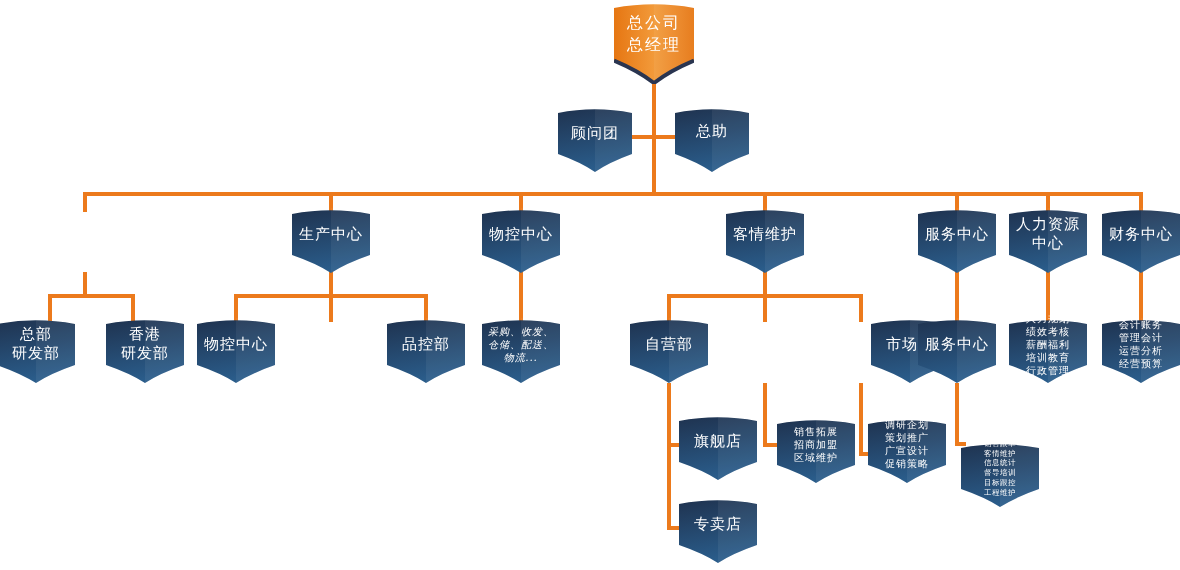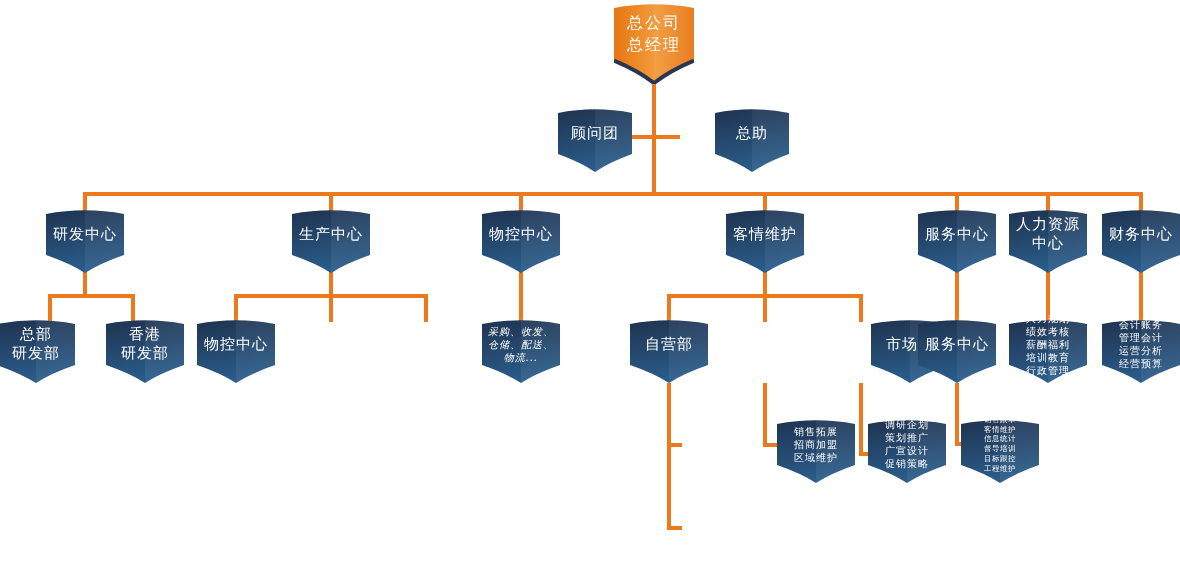--- a/index.html
+++ b/index.html
@@ -81,40 +81,30 @@
     <div class="node md" style="left: 558px; top: 107px; width: 74px; height: 64px;"><span><svg width="74" height="66" viewBox="0 -1 74 66">
           <defs>
             <linearGradient id="g1" x1="0" y1="0" x2="0.2" y2="1">
       <stop offset="0" stop-color="#1f3350"></stop>
               <stop offset="1" stop-color="#2a5c8a"></stop>
             </linearGradient>
           </defs>
           <path d="M0,5 Q37,-2.5 74,5 L74,46.08 Q51.8,54.144 37,64 Q22.2,54.144 0,46.08 Z" fill="url(#g1)"></path>
           <path d="M37,-1 L74,5 L74,46.08 Q51.8,54.144 37,64 Z" fill="rgba(255,255,255,0.06)"></path>
         </svg></span><div class="label">顾问团</div></div>
-    <div class="node md" style="left: 715px; top: 107px; width: 74px; height: 64px;"><span><svg width="74" height="66" viewBox="0 -1 74 66">
+    <div class="node md" style="left: 675px; top: 107px; width: 74px; height: 64px; font-family: Liberation Mono, monospace;"><span><svg width="74" height="66" viewBox="0 -1 74 66">
           <defs>
             <linearGradient id="g2" x1="0" y1="0" x2="0.2" y2="1">
       <stop offset="0" stop-color="#1f3350"></stop>
               <stop offset="1" stop-color="#2a5c8a"></stop>
             </linearGradient>
           </defs>
           <path d="M0,5 Q37,-2.5 74,5 L74,46.08 Q51.8,54.144 37,64 Q22.2,54.144 0,46.08 Z" fill="url(#g2)"></path>
           <path d="M37,-1 L74,5 L74,46.08 Q51.8,54.144 37,64 Z" fill="rgba(255,255,255,0.06)"></path>
         </svg></span><div class="label">总助</div></div>
-    <div class="node lg" style="left: 46px; top: 208px; width: 78px; height: 64px;"><span><svg width="78" height="66" viewBox="0 -1 78 66">
-          <defs>
-            <linearGradient id="g3" x1="0" y1="0" x2="0.2" y2="1">
-      <stop offset="0" stop-color="#1f3350"></stop>
-              <stop offset="1" stop-color="#2a5c8a"></stop>
-            </linearGradient>
-          </defs>
-          <path d="M0,5 Q39,-2.5 78,5 L78,46.08 Q54.599999999999994,54.144 39,64 Q23.4,54.144 0,46.08 Z" fill="url(#g3)"></path>
-          <path d="M39,-1 L78,5 L78,46.08 Q54.599999999999994,54.144 39,64 Z" fill="rgba(255,255,255,0.06)"></path>
-        </svg></span><div class="label">研发中心</div></div>
     <div class="node lg" style="left: 292px; top: 208px; width: 78px; height: 64px;"><span><svg width="78" height="66" viewBox="0 -1 78 66">
           <defs>
             <linearGradient id="g4" x1="0" y1="0" x2="0.2" y2="1">
       <stop offset="0" stop-color="#1f3350"></stop>
               <stop offset="1" stop-color="#2a5c8a"></stop>
             </linearGradient>
           </defs>
           <path d="M0,5 Q39,-2.5 78,5 L78,46.08 Q54.599999999999994,54.144 39,64 Q23.4,54.144 0,46.08 Z" fill="url(#g4)"></path>
           <path d="M39,-1 L78,5 L78,46.08 Q54.599999999999994,54.144 39,64 Z" fill="rgba(255,255,255,0.06)"></path>
         </svg></span><div class="label">生产中心</div></div>
@@ -194,20 +184,30 @@
     <div class="node lg" style="left: 197px; top: 318px; width: 78px; height: 64px;"><span><svg width="78" height="66" viewBox="0 -1 78 66">
           <defs>
             <linearGradient id="g12" x1="0" y1="0" x2="0.2" y2="1">
       <stop offset="0" stop-color="#1f3350"></stop>
               <stop offset="1" stop-color="#2a5c8a"></stop>
             </linearGradient>
           </defs>
           <path d="M0,5 Q39,-2.5 78,5 L78,46.08 Q54.599999999999994,54.144 39,64 Q23.4,54.144 0,46.08 Z" fill="url(#g12)"></path>
           <path d="M39,-1 L78,5 L78,46.08 Q54.599999999999994,54.144 39,64 Z" fill="rgba(255,255,255,0.06)"></path>
         </svg></span><div class="label">物控中心</div></div>
+    <div class="node lg" style="left: 387px; top: 318px; width: 78px; height: 64px;"><span><svg width="78" height="66" viewBox="0 -1 78 66">
+          <defs>
+            <linearGradient id="g14" x1="0" y1="0" x2="0.2" y2="1">
+      <stop offset="0" stop-color="#1f3350"></stop>
+              <stop offset="1" stop-color="#2a5c8a"></stop>
+            </linearGradient>
+          </defs>
+          <path d="M0,5 Q39,-2.5 78,5 L78,46.08 Q54.599999999999994,54.144 39,64 Q23.4,54.144 0,46.08 Z" fill="url(#g14)"></path>
+          <path d="M39,-1 L78,5 L78,46.08 Q54.599999999999994,54.144 39,64 Z" fill="rgba(255,255,255,0.06)"></path>
+        </svg></span><div class="label">品控部</div></div>
     <div class="node sm" style="left: 482px; top: 318px; width: 78px; height: 64px; font-style: italic;"><span><svg width="78" height="66" viewBox="0 -1 78 66">
           <defs>
             <linearGradient id="g15" x1="0" y1="0" x2="0.2" y2="1">
       <stop offset="0" stop-color="#1f3350"></stop>
               <stop offset="1" stop-color="#2a5c8a"></stop>
             </linearGradient>
           </defs>
           <path d="M0,5 Q39,-2.5 78,5 L78,46.08 Q54.599999999999994,54.144 39,64 Q23.4,54.144 0,46.08 Z" fill="url(#g15)"></path>
           <path d="M39,-1 L78,5 L78,46.08 Q54.599999999999994,54.144 39,64 Z" fill="rgba(255,255,255,0.06)"></path>
         </svg></span><div class="label">采购、收发、
@@ -263,20 +263,40 @@
       <stop offset="0" stop-color="#1f3350"></stop>
               <stop offset="1" stop-color="#2a5c8a"></stop>
             </linearGradient>
           </defs>
           <path d="M0,5 Q39,-2.5 78,5 L78,46.08 Q54.599999999999994,54.144 39,64 Q23.4,54.144 0,46.08 Z" fill="url(#g21)"></path>
           <path d="M39,-1 L78,5 L78,46.08 Q54.599999999999994,54.144 39,64 Z" fill="rgba(255,255,255,0.06)"></path>
         </svg></span><div class="label">会计账务
 管理会计
 运营分析
 经营预算</div></div>
+    <div class="node lg" style="left: 679px; top: 415px; width: 78px; height: 64px;"><span><svg width="78" height="66" viewBox="0 -1 78 66">
+          <defs>
+            <linearGradient id="g22" x1="0" y1="0" x2="0.2" y2="1">
+      <stop offset="0" stop-color="#1f3350"></stop>
+              <stop offset="1" stop-color="#2a5c8a"></stop>
+            </linearGradient>
+          </defs>
+          <path d="M0,5 Q39,-2.5 78,5 L78,46.08 Q54.599999999999994,54.144 39,64 Q23.4,54.144 0,46.08 Z" fill="url(#g22)"></path>
+          <path d="M39,-1 L78,5 L78,46.08 Q54.599999999999994,54.144 39,64 Z" fill="rgba(255,255,255,0.06)"></path>
+        </svg></span><div class="label">旗舰店</div></div>
+    <div class="node lg" style="left: 679px; top: 498px; width: 78px; height: 64px;"><span><svg width="78" height="66" viewBox="0 -1 78 66">
+          <defs>
+            <linearGradient id="g23" x1="0" y1="0" x2="0.2" y2="1">
+      <stop offset="0" stop-color="#1f3350"></stop>
+              <stop offset="1" stop-color="#2a5c8a"></stop>
+            </linearGradient>
+          </defs>
+          <path d="M0,5 Q39,-2.5 78,5 L78,46.08 Q54.599999999999994,54.144 39,64 Q23.4,54.144 0,46.08 Z" fill="url(#g23)"></path>
+          <path d="M39,-1 L78,5 L78,46.08 Q54.599999999999994,54.144 39,64 Z" fill="rgba(255,255,255,0.06)"></path>
+        </svg></span><div class="label">专卖店</div></div>
     <div class="node sm" style="left: 777px; top: 418px; width: 78px; height: 64px;"><span><svg width="78" height="66" viewBox="0 -1 78 66">
           <defs>
             <linearGradient id="g24" x1="0" y1="0" x2="0.2" y2="1">
       <stop offset="0" stop-color="#1f3350"></stop>
               <stop offset="1" stop-color="#2a5c8a"></stop>
             </linearGradient>
           </defs>
           <path d="M0,5 Q39,-2.5 78,5 L78,46.08 Q54.599999999999994,54.144 39,64 Q23.4,54.144 0,46.08 Z" fill="url(#g24)"></path>
           <path d="M39,-1 L78,5 L78,46.08 Q54.599999999999994,54.144 39,64 Z" fill="rgba(255,255,255,0.06)"></path>
         </svg></span><div class="label">销售拓展
@@ -288,21 +308,21 @@
       <stop offset="0" stop-color="#1f3350"></stop>
               <stop offset="1" stop-color="#2a5c8a"></stop>
             </linearGradient>
           </defs>
           <path d="M0,5 Q39,-2.5 78,5 L78,46.08 Q54.599999999999994,54.144 39,64 Q23.4,54.144 0,46.08 Z" fill="url(#g25)"></path>
           <path d="M39,-1 L78,5 L78,46.08 Q54.599999999999994,54.144 39,64 Z" fill="rgba(255,255,255,0.06)"></path>
         </svg></span><div class="label">调研企划
 策划推广
 广宣设计
 促销策略</div></div>
-    <div class="node xs" style="left: 961px; top: 418px; width: 78px; height: 64px;"><span><svg width="78" height="66" viewBox="0 -1 78 66">
+    <div class="node xs" style="left: 961px; top: 442px; width: 78px; height: 64px;"><span><svg width="78" height="66" viewBox="0 -1 78 66">
           <defs>
             <linearGradient id="g26" x1="0" y1="0" x2="0.2" y2="1">
       <stop offset="0" stop-color="#1f3350"></stop>
               <stop offset="1" stop-color="#2a5c8a"></stop>
             </linearGradient>
           </defs>
           <path d="M0,5 Q39,-2.5 78,5 L78,46.08 Q54.599999999999994,54.144 39,64 Q23.4,54.144 0,46.08 Z" fill="url(#g26)"></path>
           <path d="M39,-1 L78,5 L78,46.08 Q54.599999999999994,54.144 39,64 Z" fill="rgba(255,255,255,0.06)"></path>
         </svg></span><div class="label">销售跟单
 客情维护

